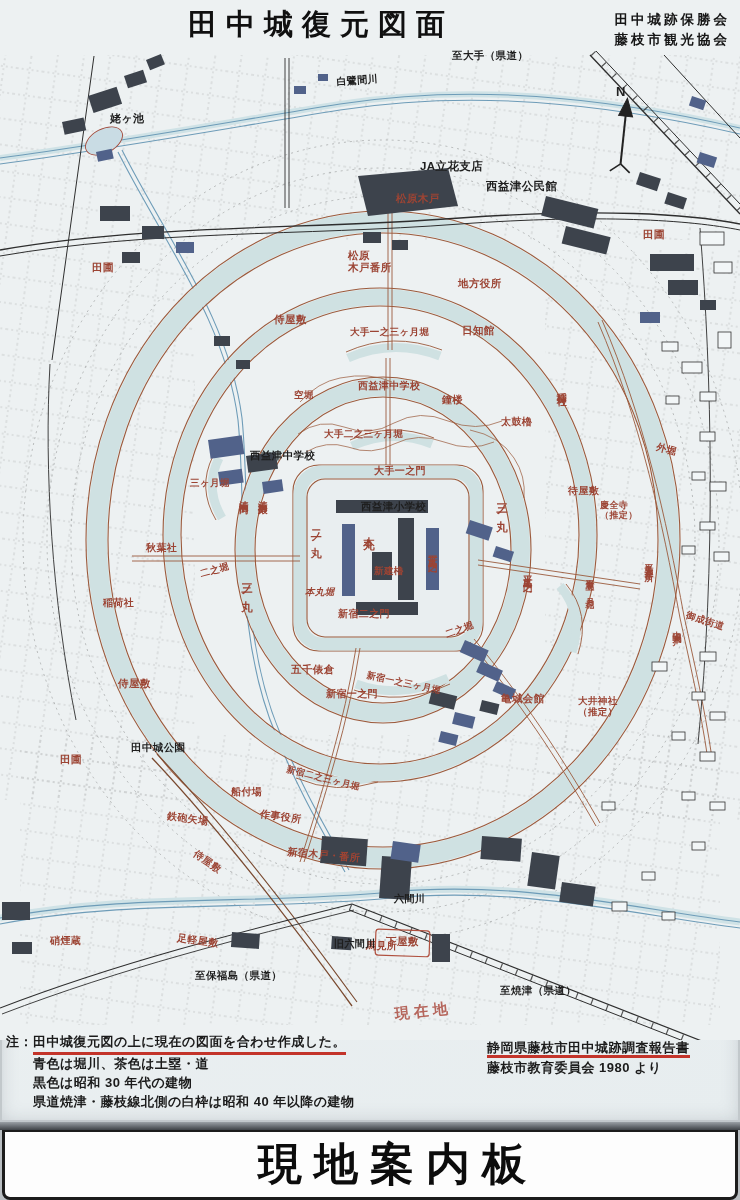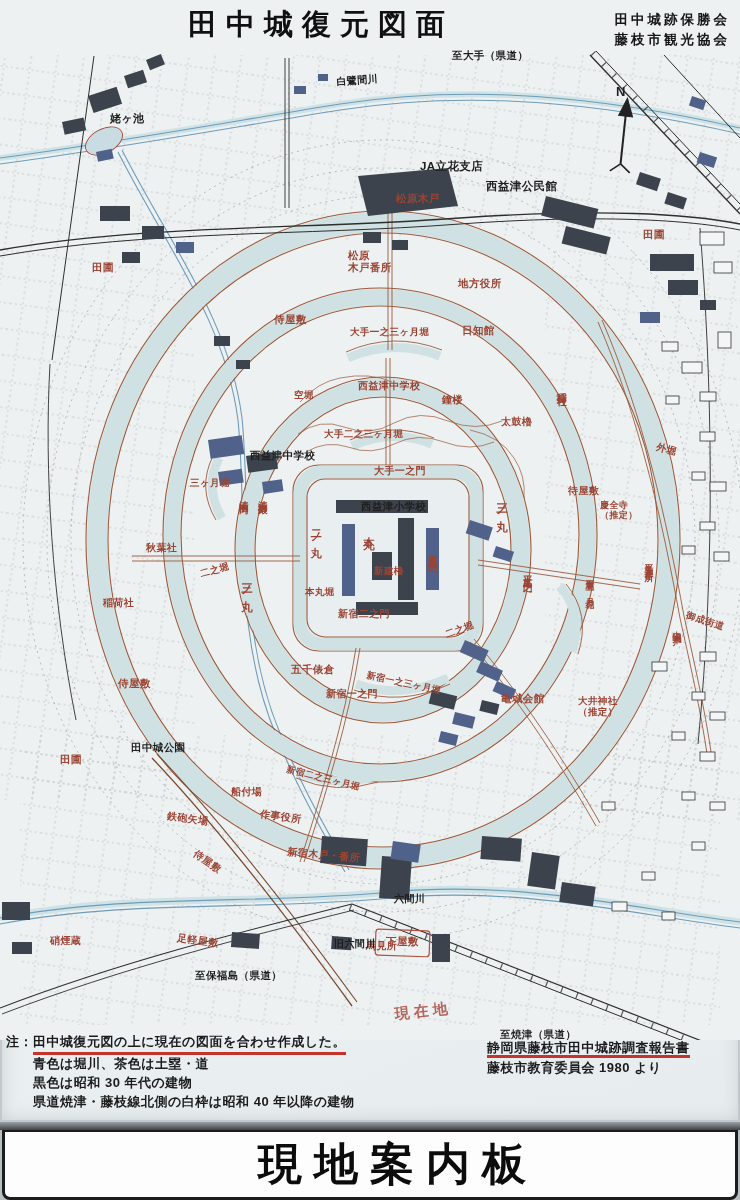--- a/index.html
+++ b/index.html
@@ -301,21 +301,21 @@
         <span class="lbl r v" style="left: 427px; top: 548px; font-size: 9.5px;">平島一之門</span>
         <span class="lbl r v" style="left: 522px; top: 568px; font-size: 9.5px;">平島二之門</span>
         <span class="lbl r v" style="left: 585px; top: 572px; font-size: 9px;">平島三ヶ月堀</span>
         <span class="lbl r v" style="left: 644px; top: 556px; font-size: 9px;">平島木戸番所</span>
         <span class="lbl r v" style="left: 672px; top: 624px; font-size: 9px;">中嶋木戸</span>
         <span class="lbl r" style="left: 688px; top: 610px; font-size: 9.5px; transform: rotate(18deg);">御成街道</span>
         <span class="lbl r" style="left: 146px; top: 542px; font-size: 10px;">秋葉社</span>
         <span class="lbl r" style="left: 199px; top: 569px; font-size: 9.5px; transform: rotate(-15deg);">二之堀</span>
         <span class="lbl r v" style="left: 240px; top: 574px; font-size: 11.5px;">三ノ丸</span>
         <span class="lbl r" style="left: 103px; top: 597px; font-size: 10px;">稲荷社</span>
-        <span class="lbl r" style="left: 305px; top: 587px; font-size: 9.5px;">本丸堀</span>
+        <span class="lbl r" style="left: 305px; top: 587px; font-size: 9.5px; font-style: italic;">本丸堀</span>
         <span class="lbl r" style="left: 338px; top: 608px; font-size: 10px;">新宿二之門</span>
         <span class="lbl r" style="left: 444px; top: 630px; font-size: 9.5px; transform: rotate(-20deg);">二之堀</span>
         <span class="lbl r" style="left: 291px; top: 664px; font-size: 10.5px;">五千俵倉</span>
         <span class="lbl r" style="left: 368px; top: 670px; font-size: 9px; transform: rotate(12deg);">新宿一之三ヶ月堀</span>
         <span class="lbl r" style="left: 326px; top: 688px; font-size: 10px;">新宿一之門</span>
         <span class="lbl r" style="left: 501px; top: 693px; font-size: 10.5px;">亀城会館</span>
         <span class="lbl r" style="left: 578px; top: 696px; font-size: 9.5px;">大井神社
 （推定）</span>
         <span class="lbl r" style="left: 118px; top: 678px; font-size: 10.5px;">侍屋敷</span>
         <span class="lbl r" style="left: 60px; top: 754px; font-size: 10.5px;">田圃</span>
@@ -326,21 +326,21 @@
         <span class="lbl r" style="left: 168px; top: 810px; font-size: 10px; transform: rotate(8deg);">鉄砲矢場</span>
         <span class="lbl r" style="left: 288px; top: 846px; font-size: 10px; transform: rotate(5deg);">新宿木戸・番所</span>
         <span class="lbl r" style="left: 366px; top: 898px; font-size: 10px; margin-top: 42px;">馬見所</span>
         <span class="lbl r" style="left: 198px; top: 848px; font-size: 10px; transform: rotate(35deg);">侍屋敷</span>
         <span class="lbl r" style="left: 178px; top: 932px; font-size: 10px; transform: rotate(8deg);">足軽屋敷</span>
         <span class="lbl r" style="left: 386px; top: 936px; font-size: 10.5px;">下屋敷</span>
         <span class="lbl r" style="left: 50px; top: 935px; font-size: 10px;">硝煙蔵</span>
         <span class="lbl k" style="left: 394px; top: 893px; font-size: 10px;">六間川</span>
         <span class="lbl k" style="left: 286px; top: 938px; font-size: 10px; margin-left: 48px;">旧六間川</span>
         <span class="lbl k" style="left: 195px; top: 970px; font-size: 10.5px;">至保福島（県道）</span>
-        <span class="lbl k" style="left: 500px; top: 1029px; font-size: 10.5px;">至焼津（県道）</span>
+        <span class="lbl k" style="left: 500px; top: 985px; font-size: 10.5px;">至焼津（県道）</span>
         <span class="lbl h" style="left: 394px; top: 1006px; font-size: 15px; transform: rotate(-6deg);">現在地</span>
       </div>
 
     <div class="notes">
       <div class="row">
         <span>注：</span>
         <span class="u-red">田中城復元図の上に現在の図面を合わせ作成した。</span>
       </div>
       <div class="indent">青色は堀川、茶色は土塁・道</div>
       <div class="indent">黒色は昭和 30 年代の建物</div>

